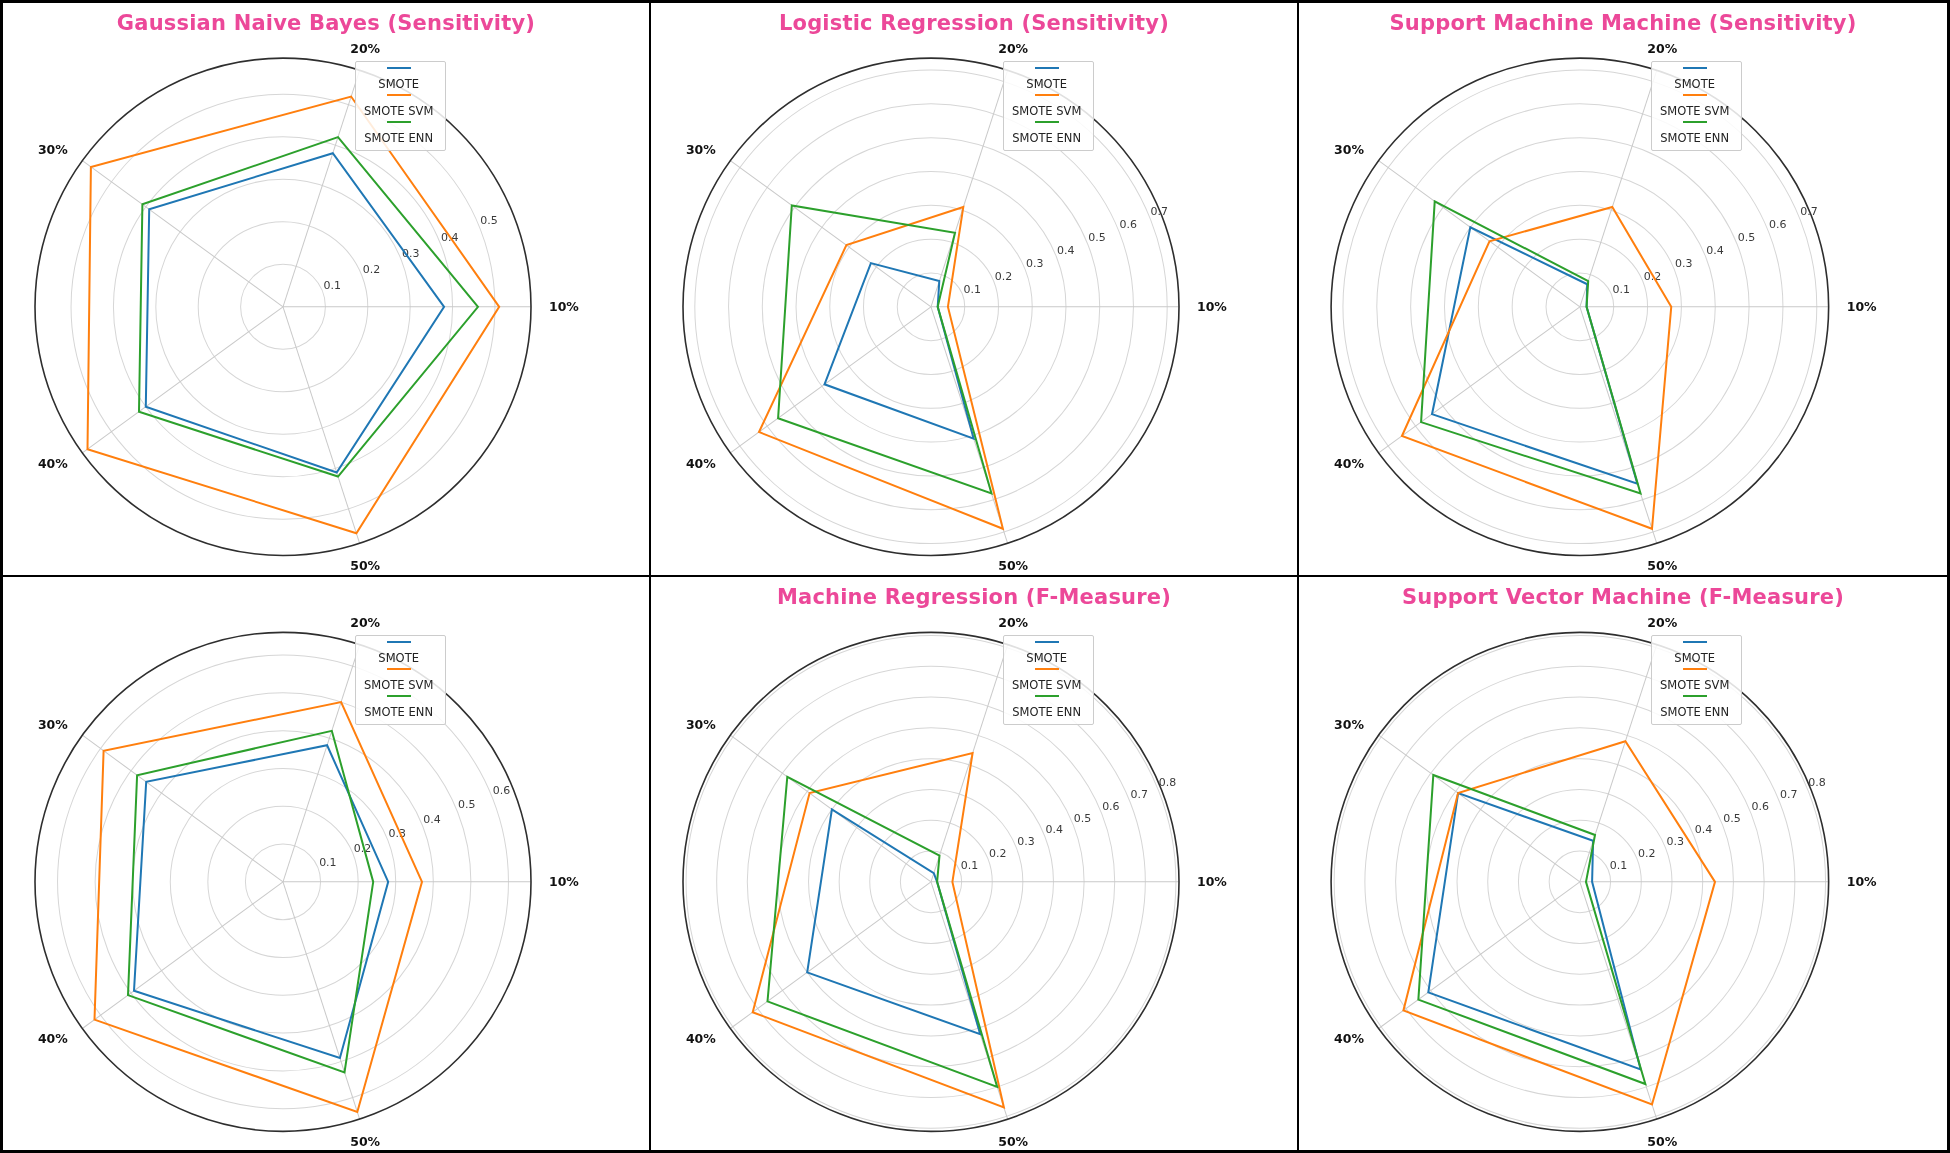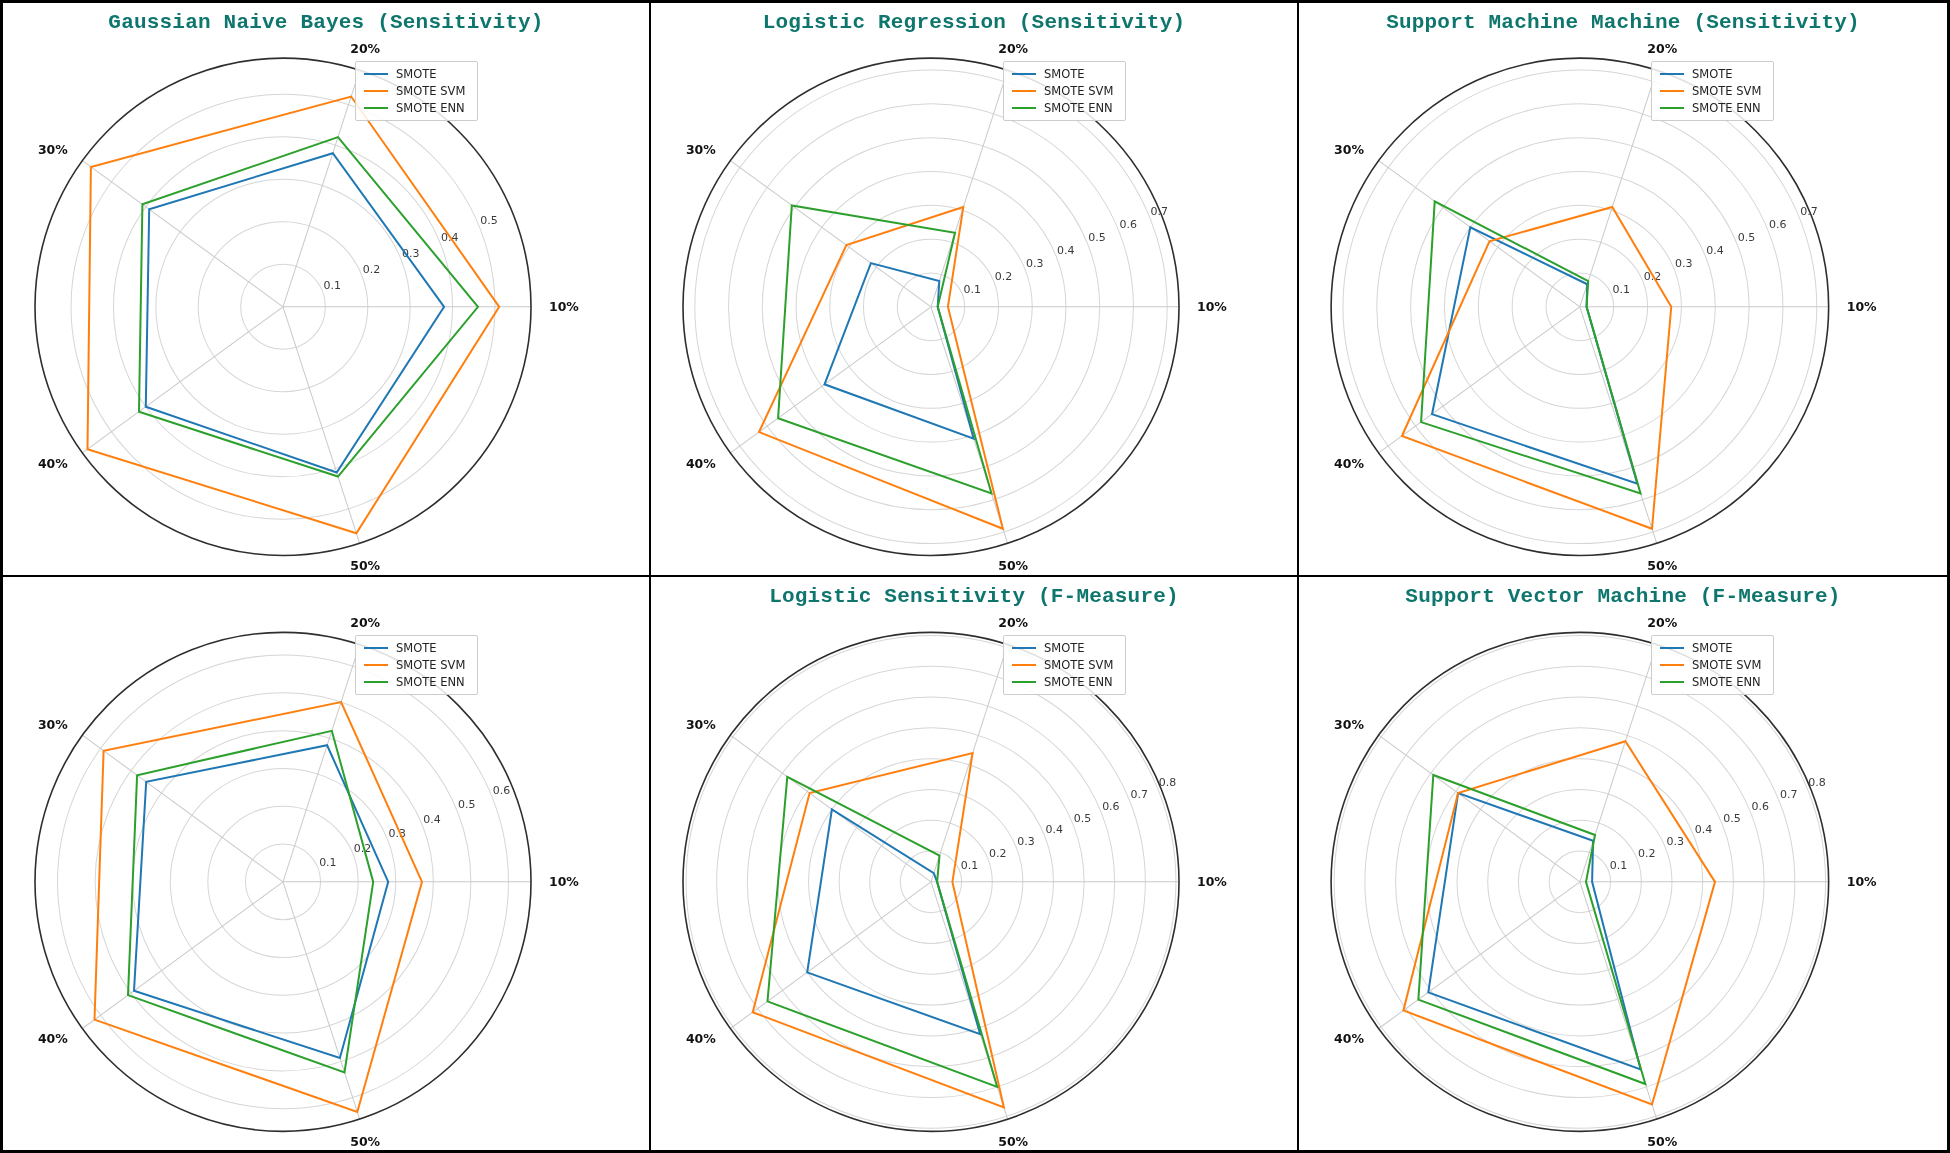--- a/index.html
+++ b/index.html
@@ -9,29 +9,29 @@
     border:3px solid #000;display:grid;
     grid-template-columns:1fr 1fr 1fr;grid-template-rows:1fr 1fr;
     font-family:"DejaVu Sans","Liberation Sans",sans-serif;
     position:relative;margin:0 auto;
   }
   .cell{position:relative;overflow:hidden;background:#fff;}
   .cell.br{border-right:2px solid #000;}
   .cell.bb{border-bottom:2px solid #000;}
   .chart-title{
     position:absolute;top:8px;left:0;width:100%;text-align:center;
-    font-size:21px;font-weight:bold;color:#0f766e;letter-spacing:0.2px;font-family:Liberation Mono, monospace;
+    font-size:21px;font-weight:bold;color:#ec4899;letter-spacing:0.2px;
   }
   .plot-svg{position:absolute;left:0;top:0;width:100%;height:100%;}
   .legend-box{
     position:absolute;left:352px;top:58px;
     background:rgba(255,255,255,0.85);border:1px solid #cccccc;border-radius:2px;
     padding:5px 12px 5px 8px;display:flex;flex-direction:column;gap:3px;z-index:5;
   }
-  .legend-item{display:flex;align-items:center;gap:8px;}
+  .legend-item{display:flex;align-items:center;gap:8px;flex-direction:column;}
   .legend-swatch{width:24px;height:0;border-top-width:2px;border-top-style:solid;}
   .legend-label{font-size:11.5px;color:#222;white-space:nowrap;}
 </style>
 </head>
 <body>
 
 <div id="figure">
   <div class="cell br bb">
       <svg class="plot-svg" viewBox="0 0 646 570" preserveAspectRatio="none">
         <circle cx="280" cy="303" r="42.3931623931624" fill="none" stroke="#d6d6d6" stroke-width="1"></circle>
@@ -239,21 +239,21 @@
         <text x="516.4561307221171" y="208.05666374863364" font-size="11px" fill="#3a3a3a" text-anchor="middle">0.8</text>
         <text x="546" y="307" font-size="12.5px" font-weight="bold" fill="#111" text-anchor="start">10%</text>
         <text x="362.198520503736" y="50.01896666548916" font-size="12.5px" font-weight="bold" fill="#111" text-anchor="middle">20%</text>
         <text x="64.801479496264" y="150.6491228902021" font-size="12.5px" font-weight="bold" fill="#111" text-anchor="end">30%</text>
         <text x="64.80147949626394" y="463.3508771097978" font-size="12.5px" font-weight="bold" fill="#111" text-anchor="end">40%</text>
         <text x="362.19852050373595" y="565.9810333345108" font-size="12.5px" font-weight="bold" fill="#111" text-anchor="middle">50%</text>
         <polygon points="286.1,303.0 282.8,294.3 180.9,231.0 156.2,393.0 329.2,454.4" fill="none" stroke="#1f77b4" stroke-width="2" stroke-linejoin="miter"></polygon>
         <polygon points="301.4,303.0 321.6,174.9 158.6,214.8 101.7,432.6 352.9,527.2" fill="none" stroke="#ff7f0e" stroke-width="2" stroke-linejoin="miter"></polygon>
         <polygon points="286.1,303.0 288.5,276.8 136.3,198.6 116.5,421.8 346.2,506.8" fill="none" stroke="#2ca02c" stroke-width="2" stroke-linejoin="miter"></polygon>
       </svg>
-    <div class="chart-title">Logistic Sensitivity (F-Measure)</div>
+    <div class="chart-title">Machine Regression (F-Measure)</div>
   <div class="legend-box">
         <div class="legend-item">
           <span class="legend-swatch" style="border-top-color: rgb(31, 119, 180);"></span>
           <span class="legend-label">SMOTE</span>
         </div>
         <div class="legend-item">
           <span class="legend-swatch" style="border-top-color: rgb(255, 127, 14);"></span>
           <span class="legend-label">SMOTE SVM</span>
         </div>
         <div class="legend-item">

